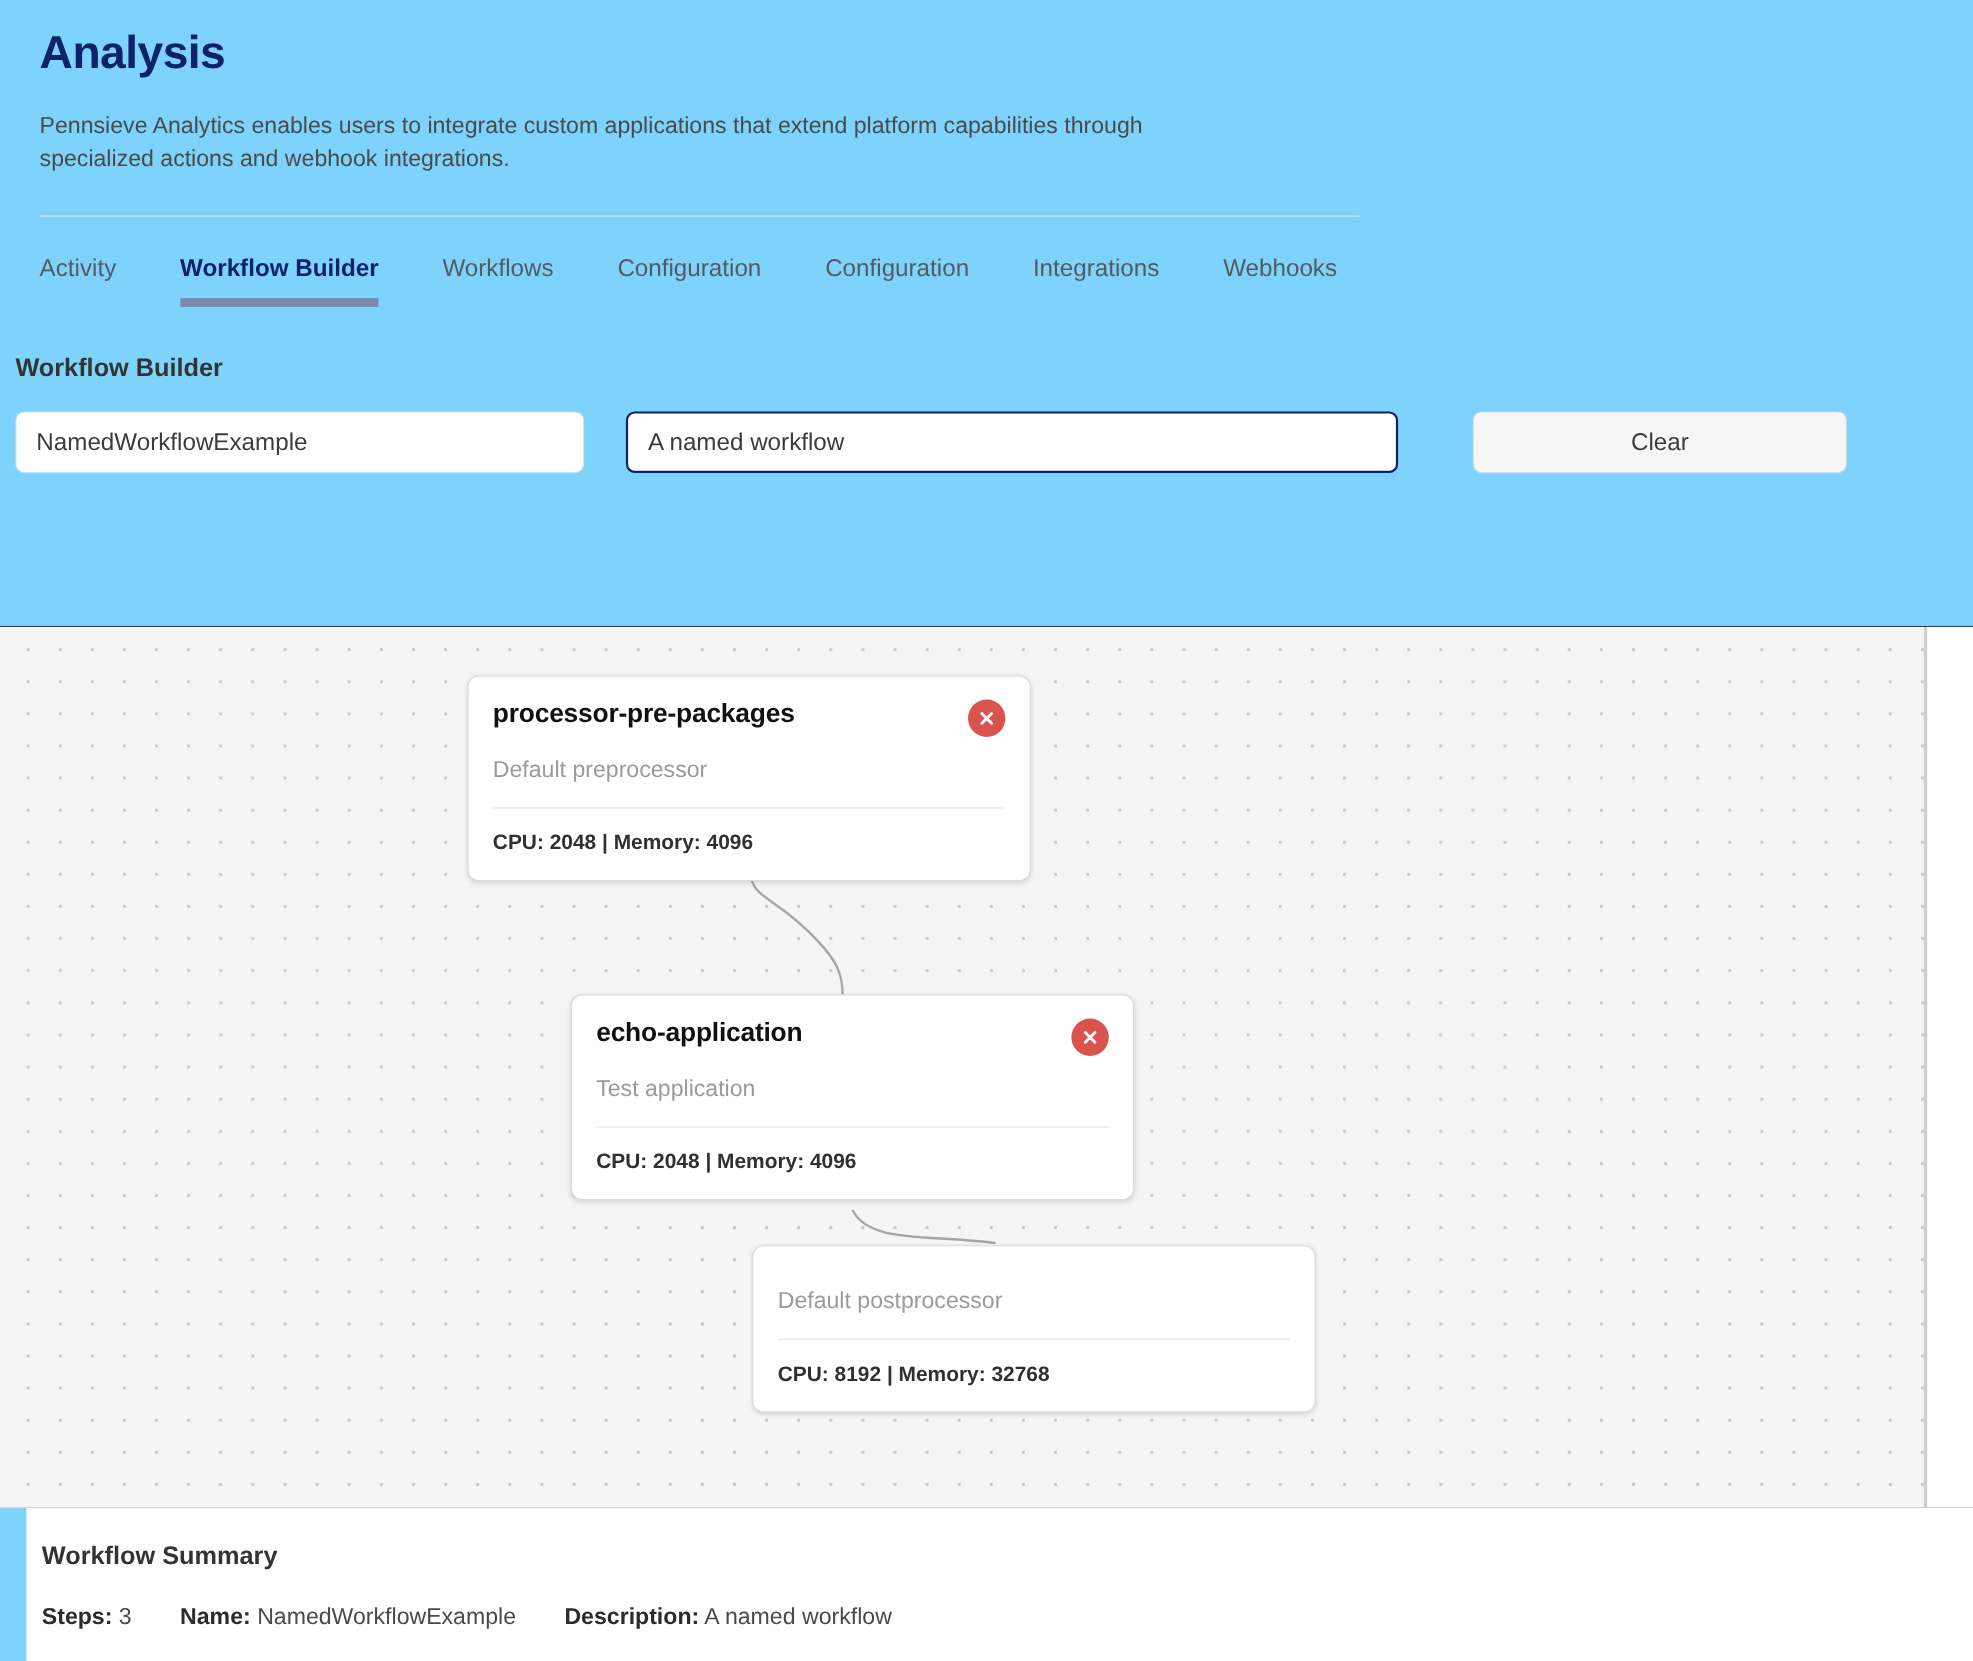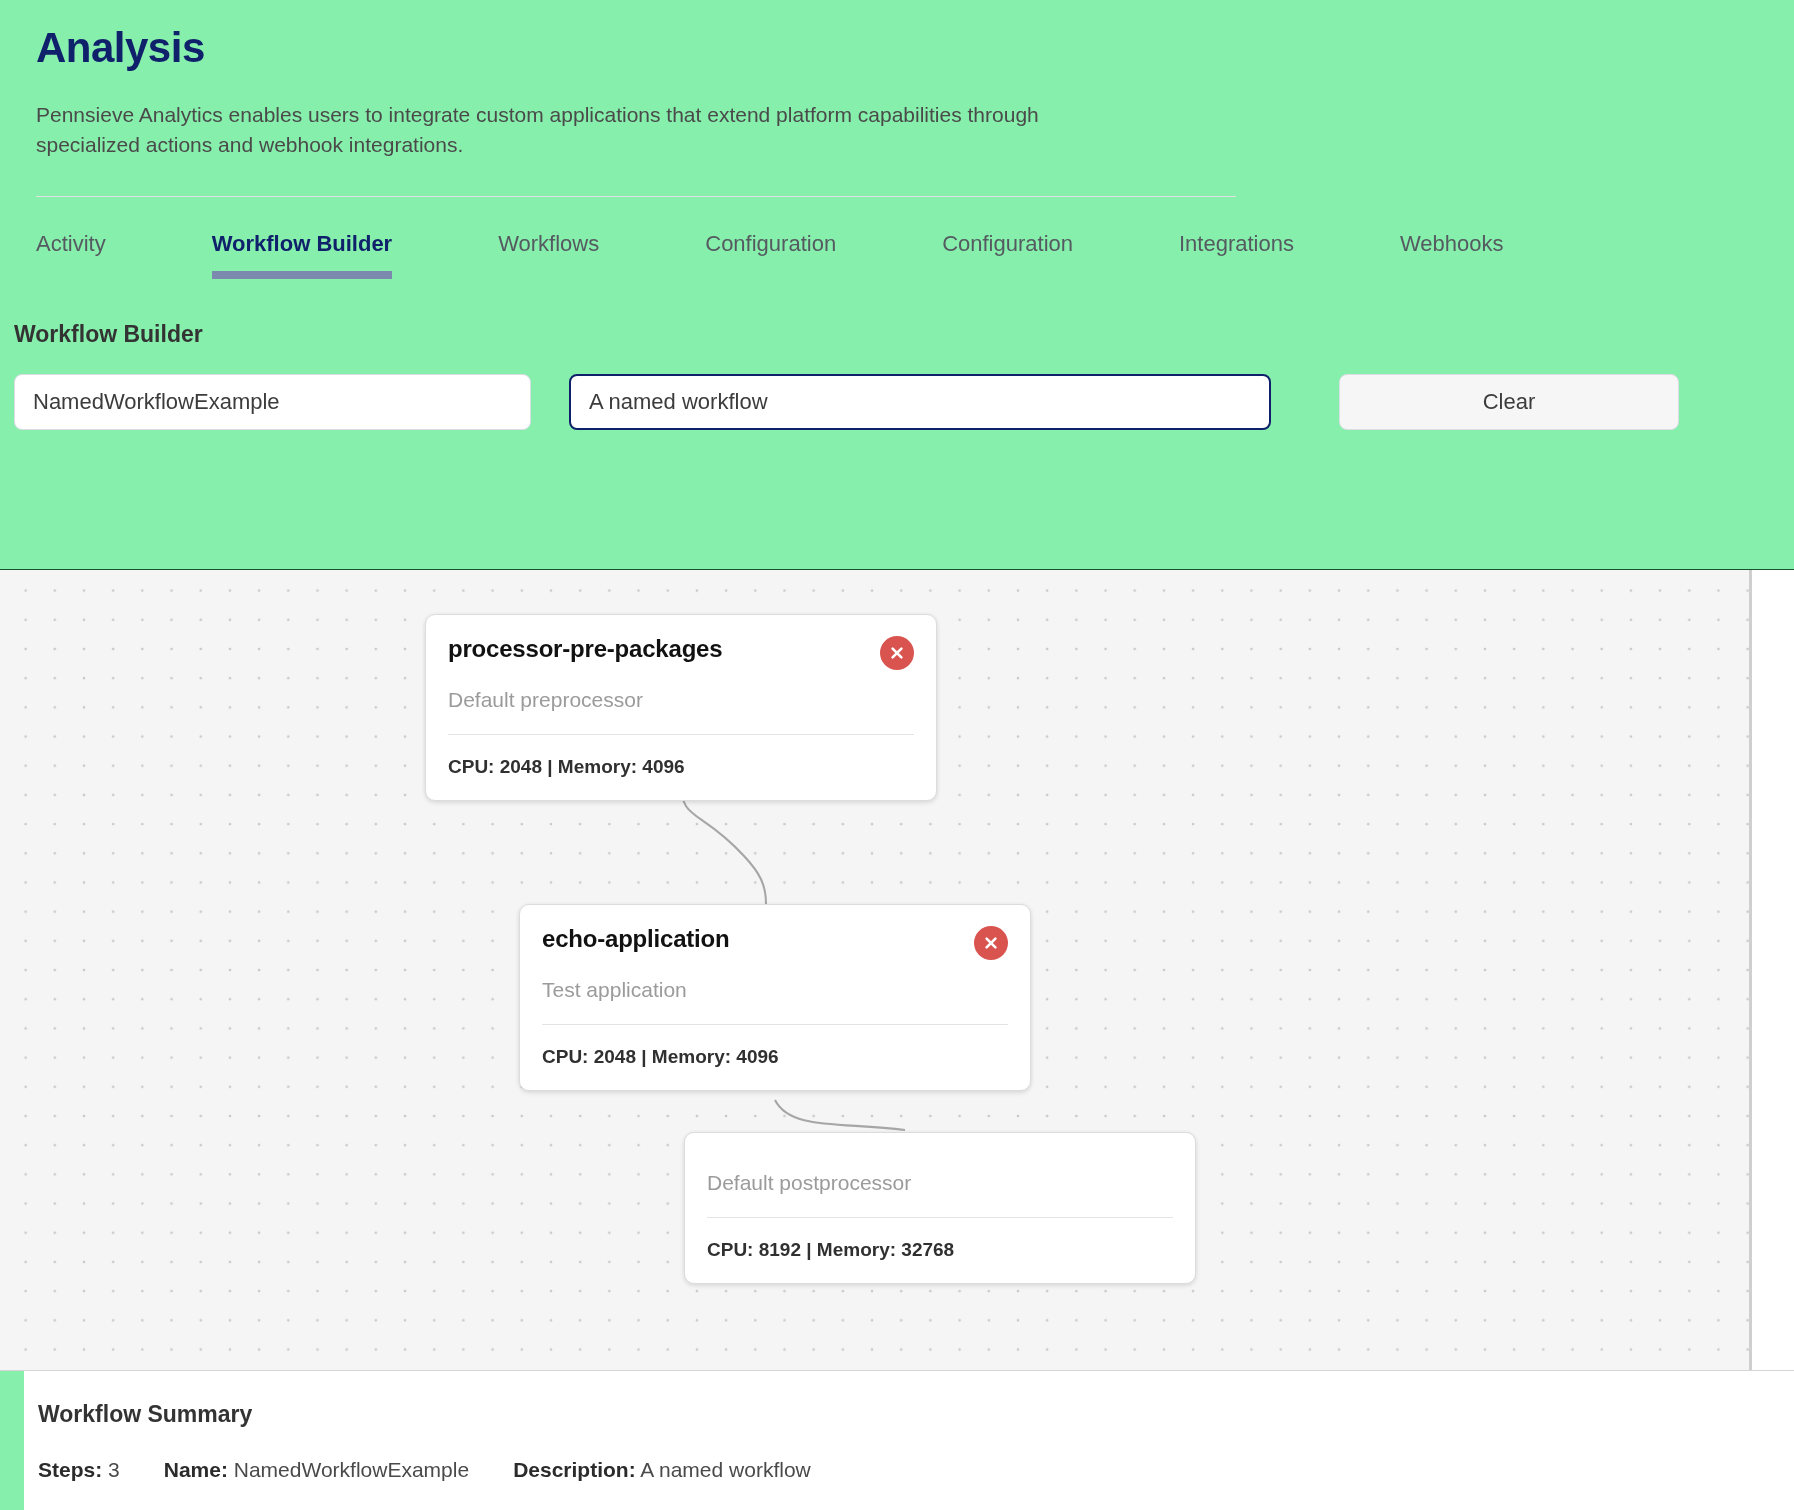--- a/index.html
+++ b/index.html
@@ -9,21 +9,21 @@
     height: 1510px;
     background: #ffffff;
     font-family: "Liberation Sans", sans-serif;
     overflow: hidden;
   }
 
   #app {
     position: relative;
     width: 1794px;
     height: 1510px;
-    background: #86efac;
+    background: #7dd3fc;
   }
 
   
   .header {
     padding: 24px 36px 0 36px;
   }
   .page-title {
     font-size: 42px;
     font-weight: bold;
     color: #10216b;
@@ -45,21 +45,20 @@
   }
 
   
   .tabs {
     position: relative;
     display: flex;
     align-items: flex-start;
     padding: 0 11px 0 36px;
     margin-top: 34px;
     height: 72px;
-    gap: 48px;
   }
   .tab {
     position: relative;
     font-size: 22px;
     color: #555a60;
     padding: 0 0 22px 0;
     margin-right: 58px;
     cursor: pointer;
     white-space: nowrap;
   }

